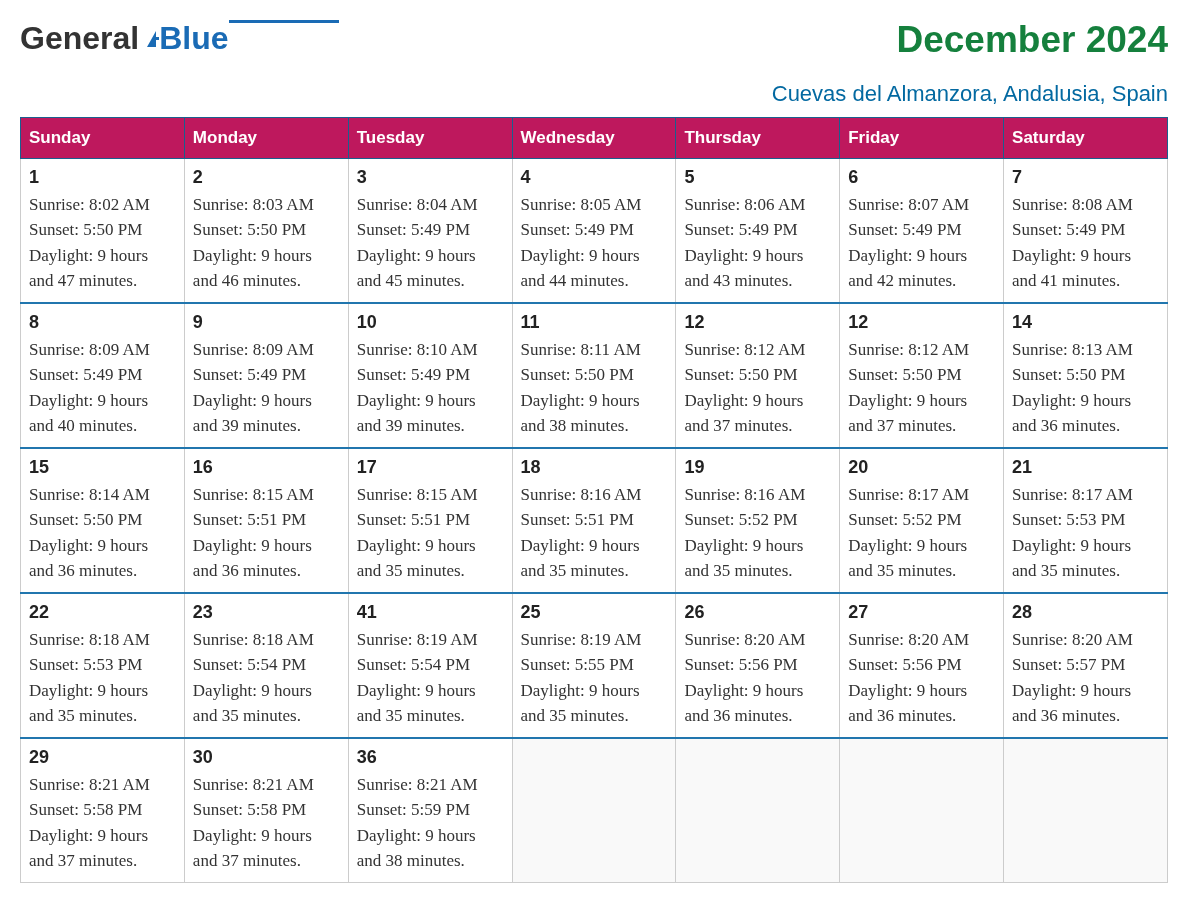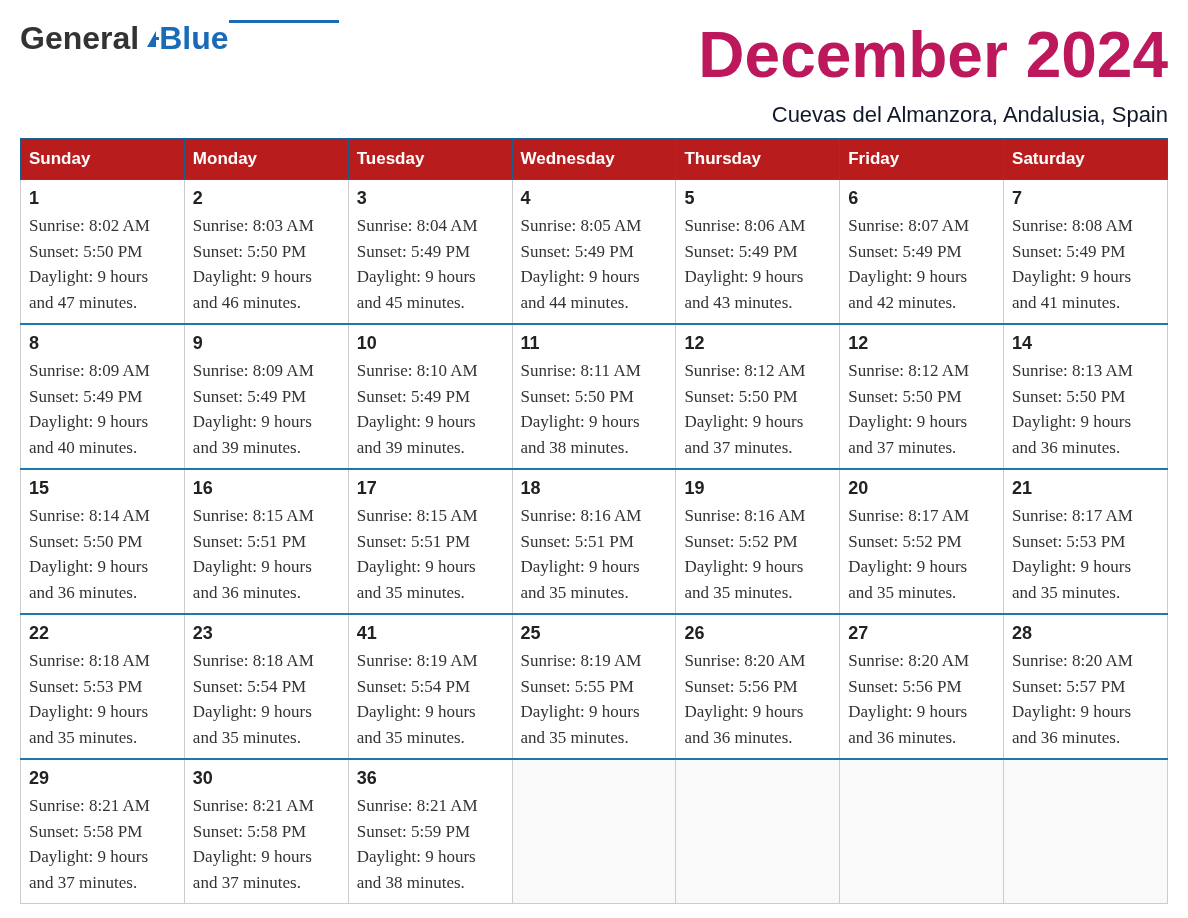--- a/index.html
+++ b/index.html
@@ -18,37 +18,37 @@
     }
     .logo {
       display: flex;
       flex-direction: row;
       align-items: flex-start;
     }
     .title-block {
       text-align: right;
     }
     .month-title {
-      font-size: 64px;
+      font-size: 37px;
       font-weight: bold;
-      color: #be185d;
+      color: #15803d;
       line-height: 1.1;
     }
     .location {
       font-size: 22px;
-      color: #0f172a;
-      margin-top: 12px;
+      color: #0369a1;
+      margin-top: 20px;
     }
     .calendar {
       width: 100%;
       border-collapse: collapse;
       margin-top: 10px;
     }
     .calendar th {
-      background: #b91c1c;
+      background: #be185d;
       color: #fff;
       font-size: 17px;
       font-weight: bold;
       padding: 10px 8px;
       text-align: left;
       border: 1px solid #1a5f8e;
     }
     .calendar td {
       vertical-align: top;
       padding: 8px;

